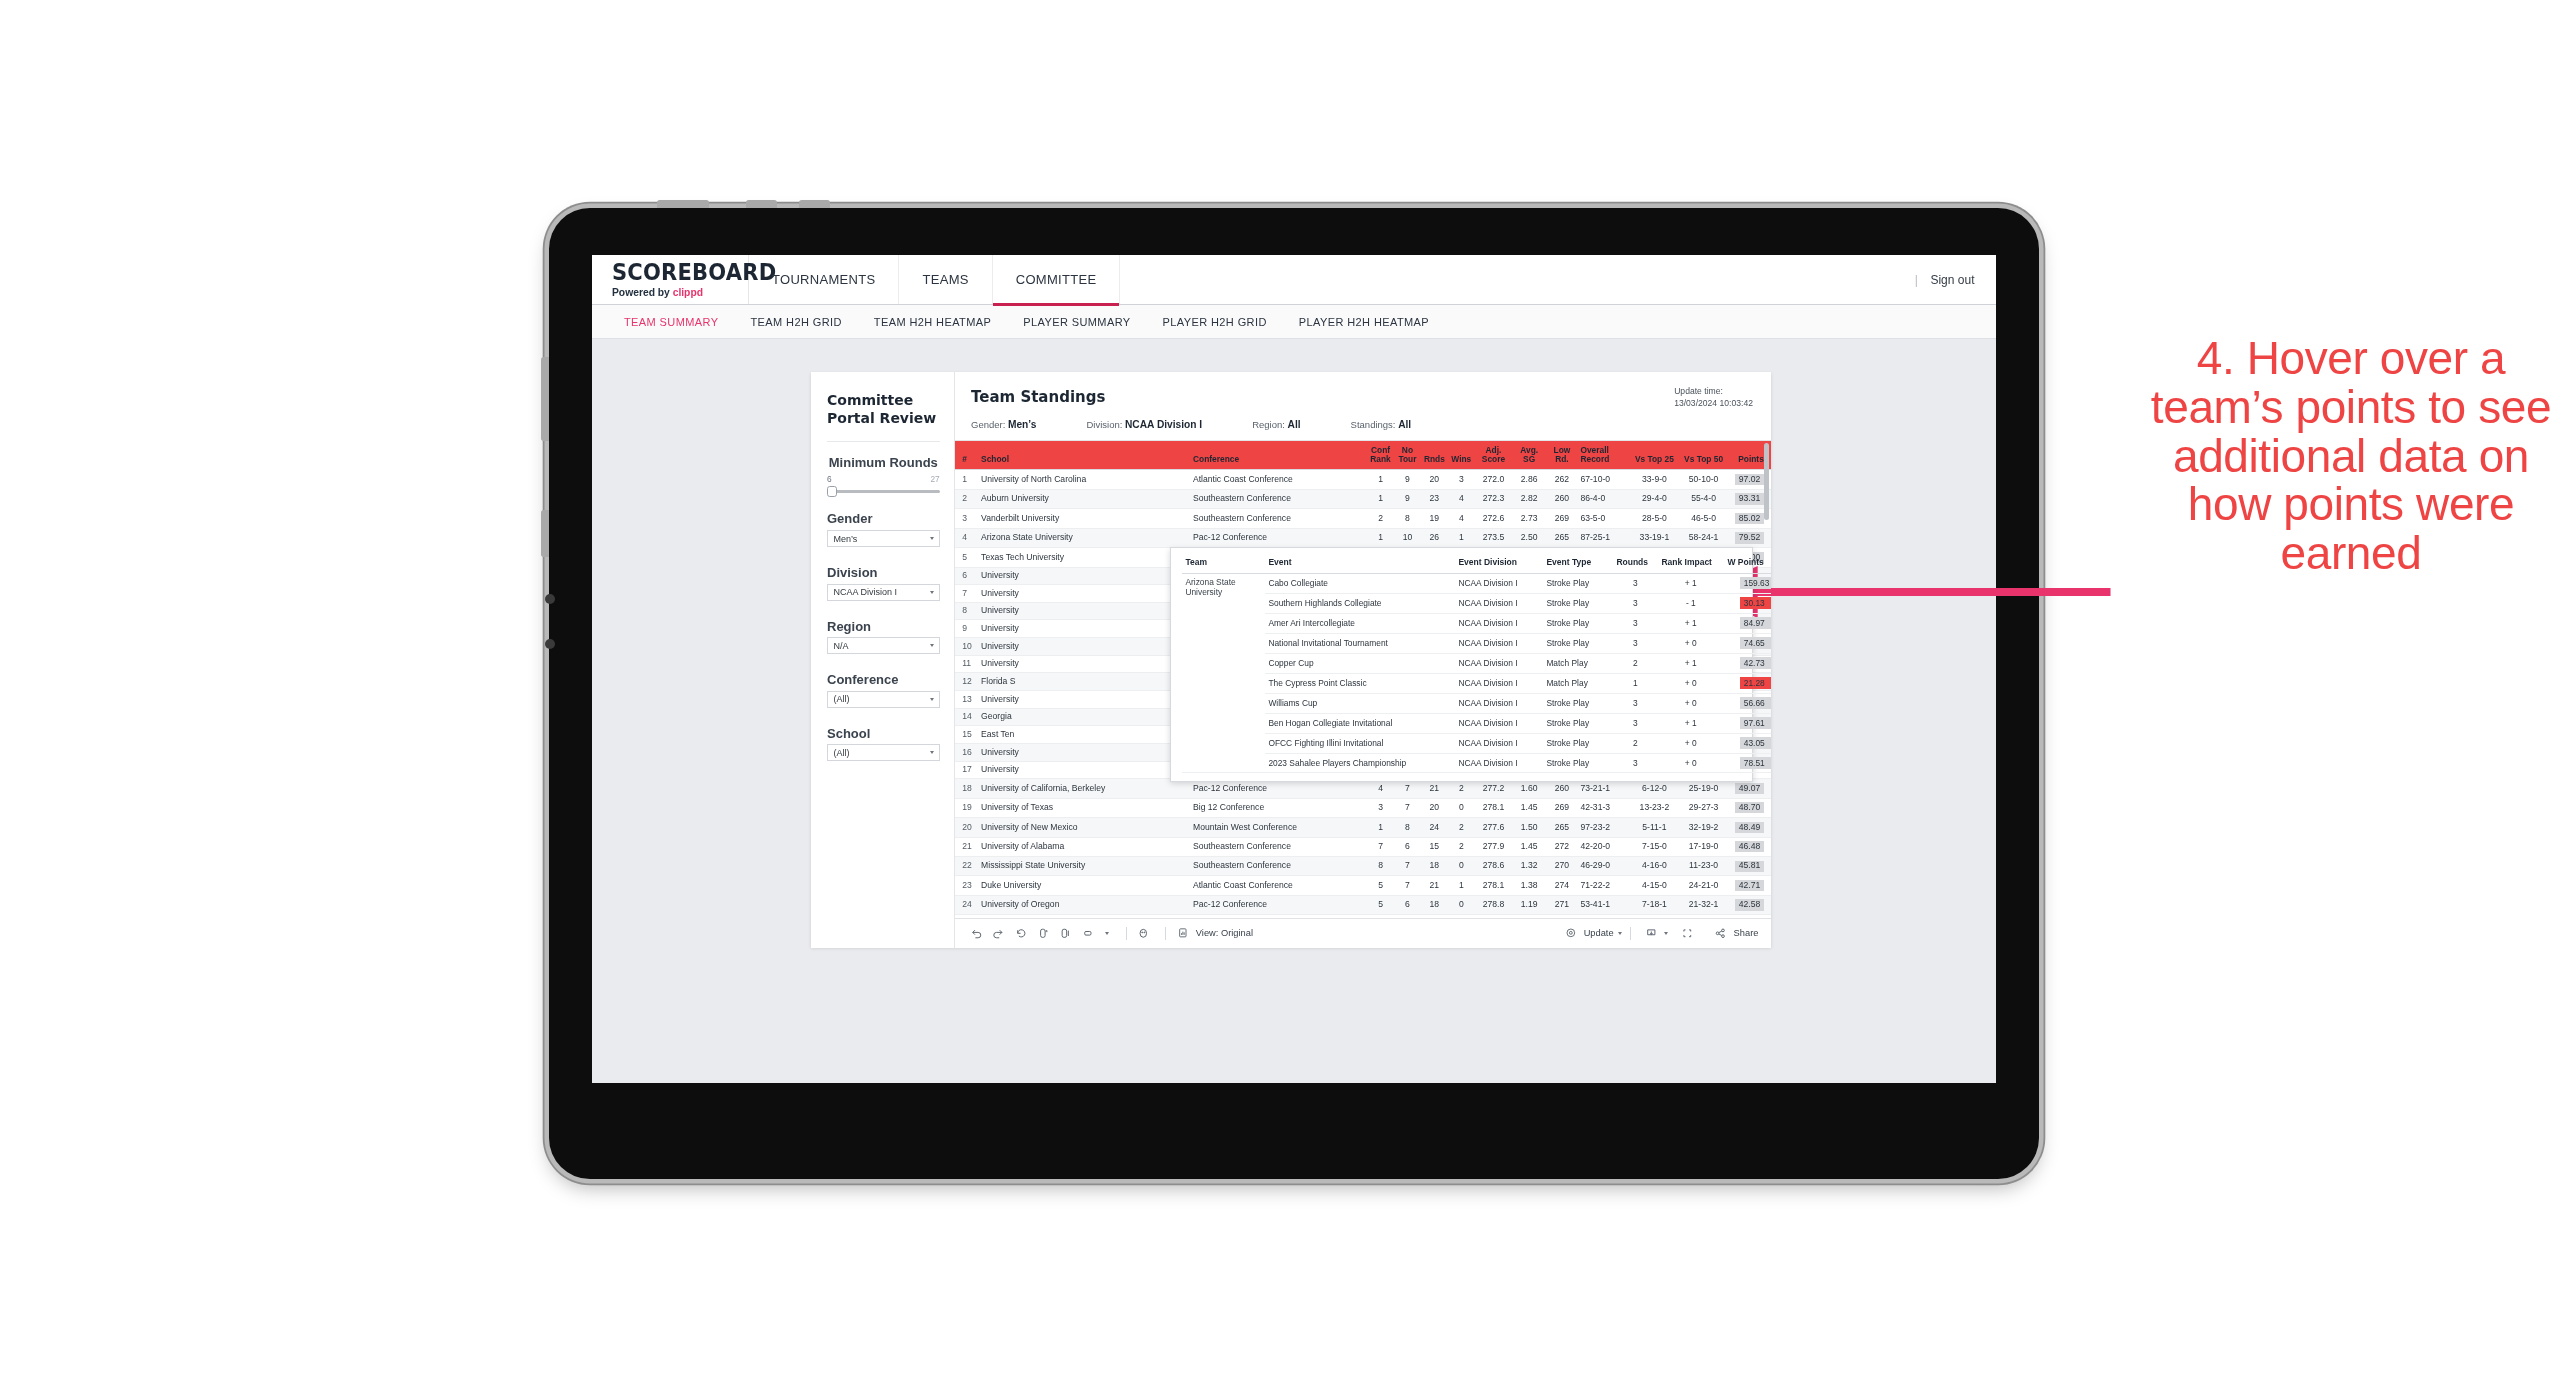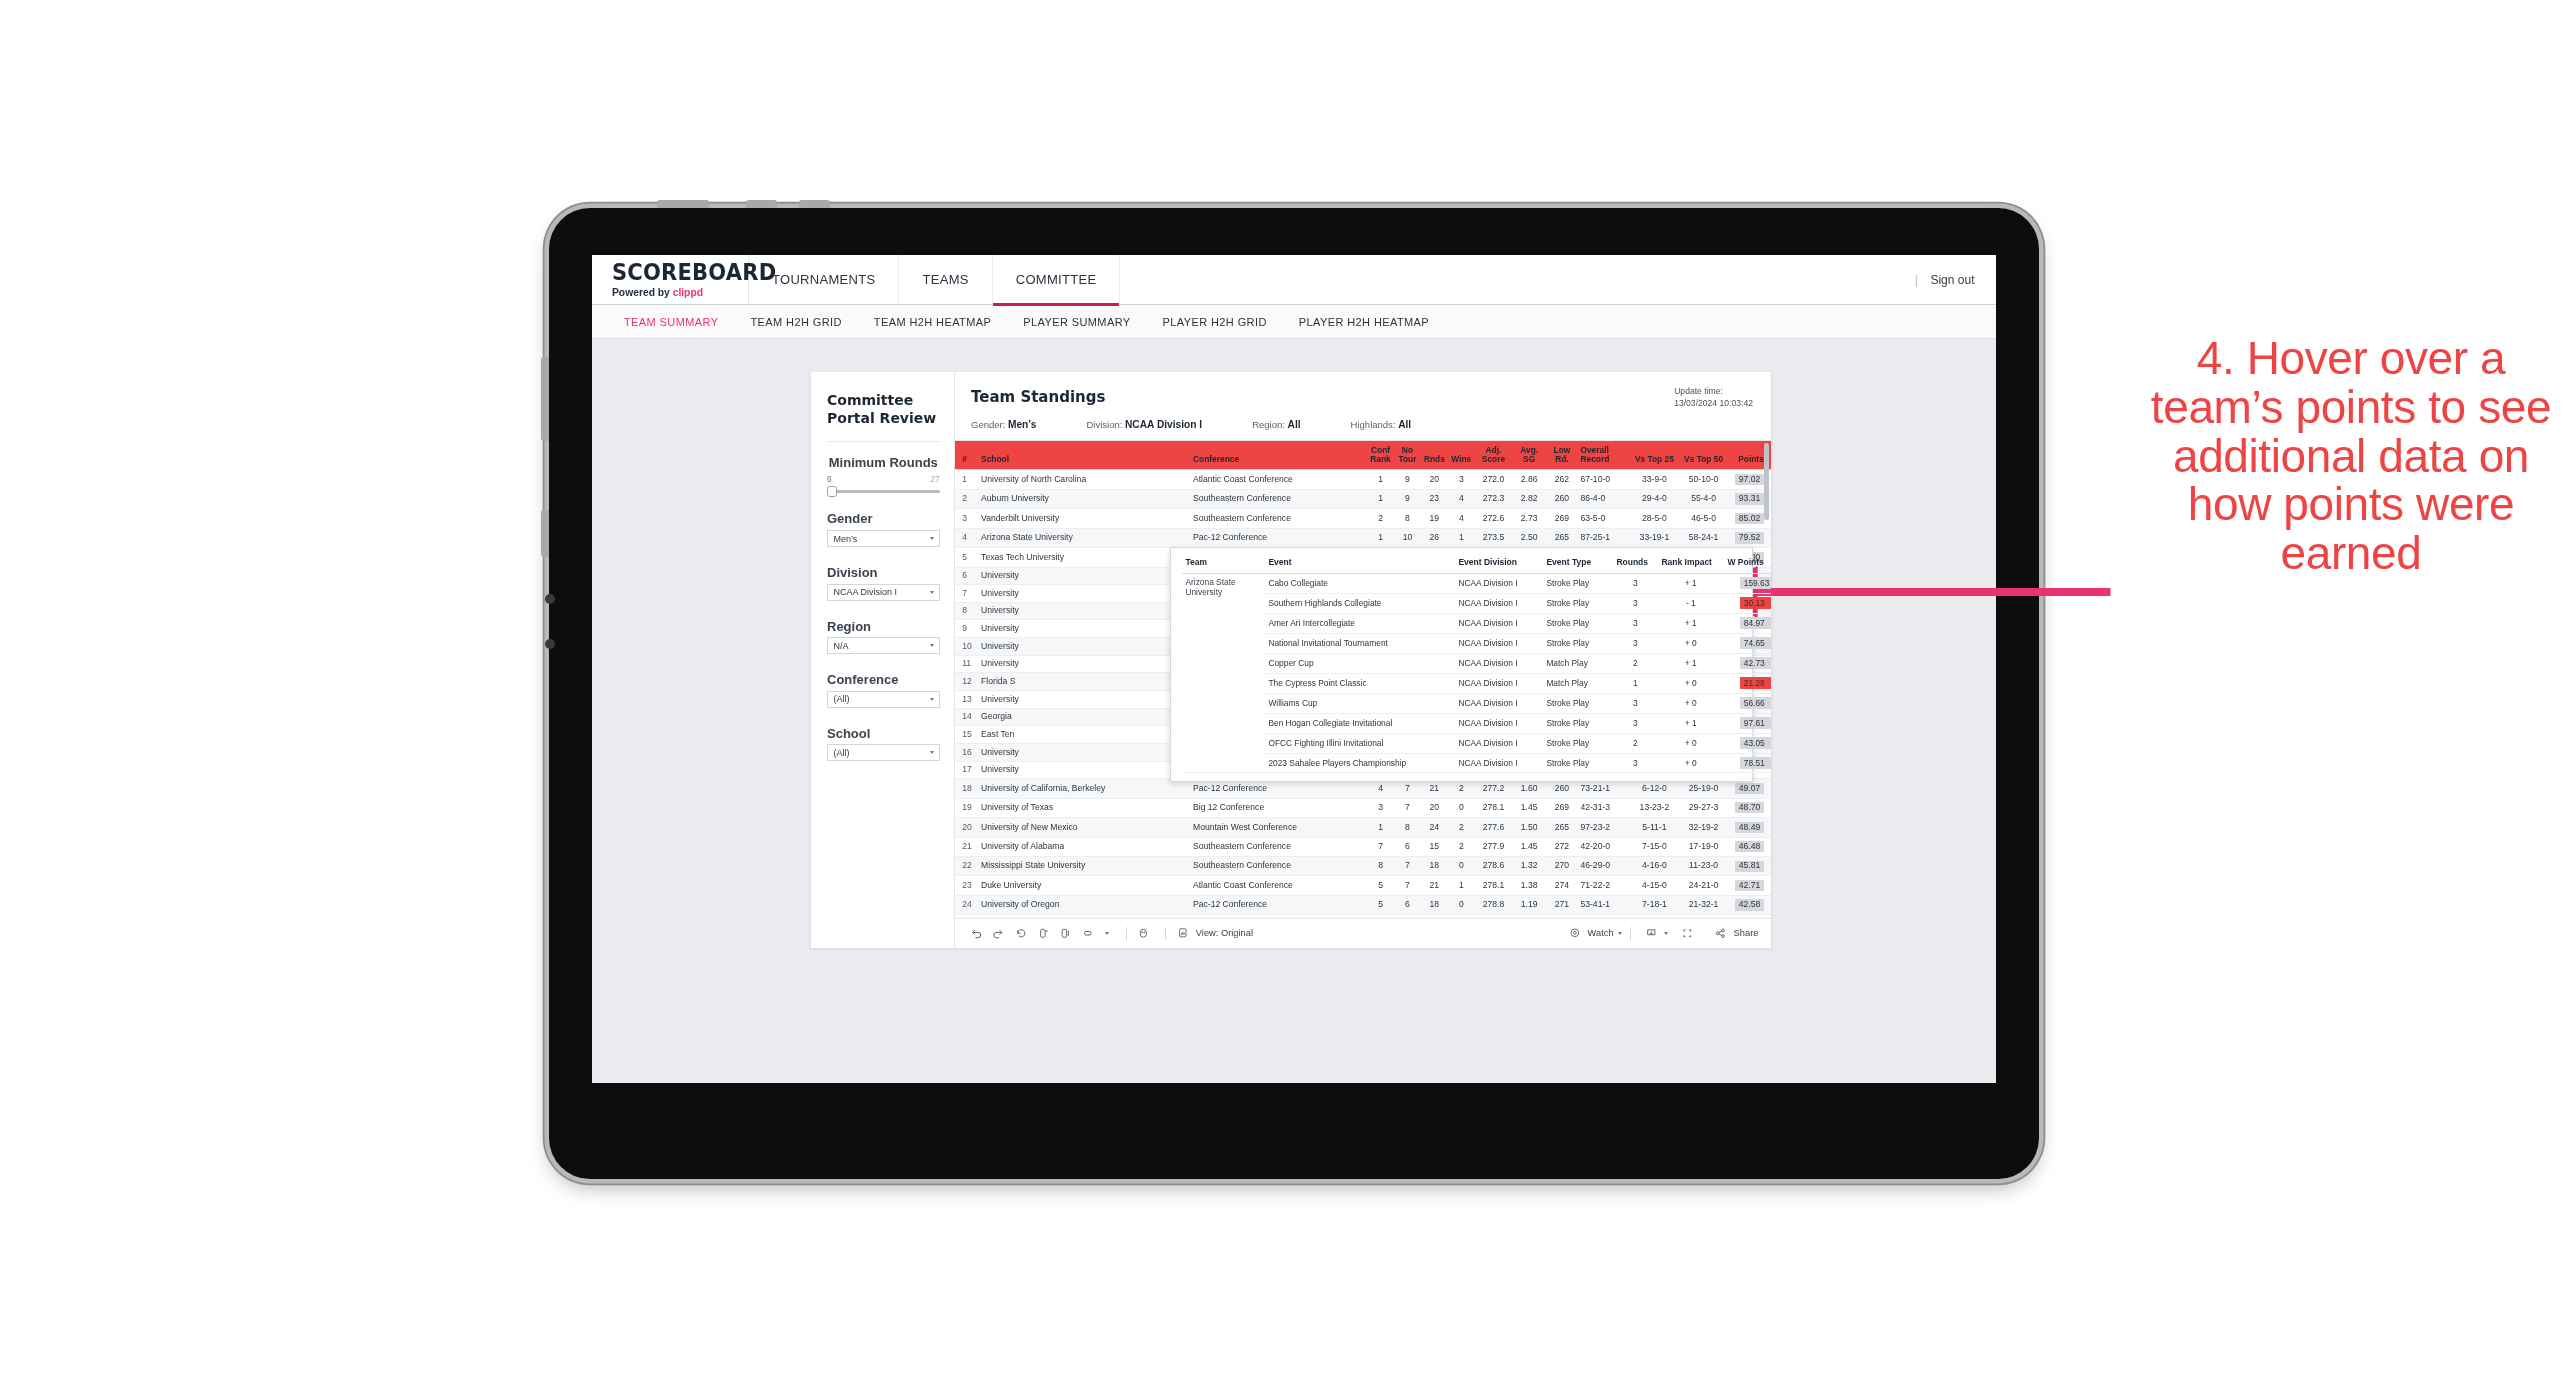--- a/index.html
+++ b/index.html
@@ -327,21 +327,21 @@
             <div id="content-head">
               <div id="std-title">Team Standings</div>
               <div id="update-box">
                 <div>Update time:</div>
                 <div>13/03/2024 10:03:42</div>
               </div>
               <div id="filterline">
                 <div><span>Gender:</span> <b>Men’s</b></div>
                 <div><span>Division:</span> <b>NCAA Division I</b></div>
                 <div><span>Region:</span> <b>All</b></div>
-                <div><span>Highlands:</span> <b>All</b></div>
+                <div><span>Standings:</span> <b>All</b></div>
               </div>
             </div>
 
             <div id="tablewrap">
               <table class="std">
                 <thead>
                   <tr>
                     <th class="c-rank">#</th>
                     <th class="c-school">School</th>
                     <th class="c-conf">Conference</th>
@@ -921,21 +921,21 @@
                 <span>View: Original</span>
               </div>
               <div id="tb-spacer"></div>
               <div class="tb-item">
                 <span class="tb-ico" style="margin-right:0">
                     <svg width="11.7" height="11.7" viewBox="0 0 14 14" fill="none" stroke="currentColor" stroke-width="1.1">
                       <circle cx="7" cy="7" r="4.6"></circle>
                       <circle cx="7" cy="7" r="1.7"></circle>
                     </svg>
                   </span>
-                <span>Watch</span>
+                <span>Update</span>
                 <span class="caret"></span>
               </div>
               <div class="tb-div"></div>
               <div class="tb-item" style="margin-left:3.6px">
                 <span class="tb-ico" style="margin-right:0">
                     <svg width="12.6" height="12.6" viewBox="0 0 14 14" fill="none" stroke="currentColor" stroke-width="1.1">
                       <path d="M3 3.2h8v5.4H3z"></path>
                       <path d="M7 5v3.2M5.6 7l1.4 1.4L8.4 7"></path>
                     </svg>
                   </span>

